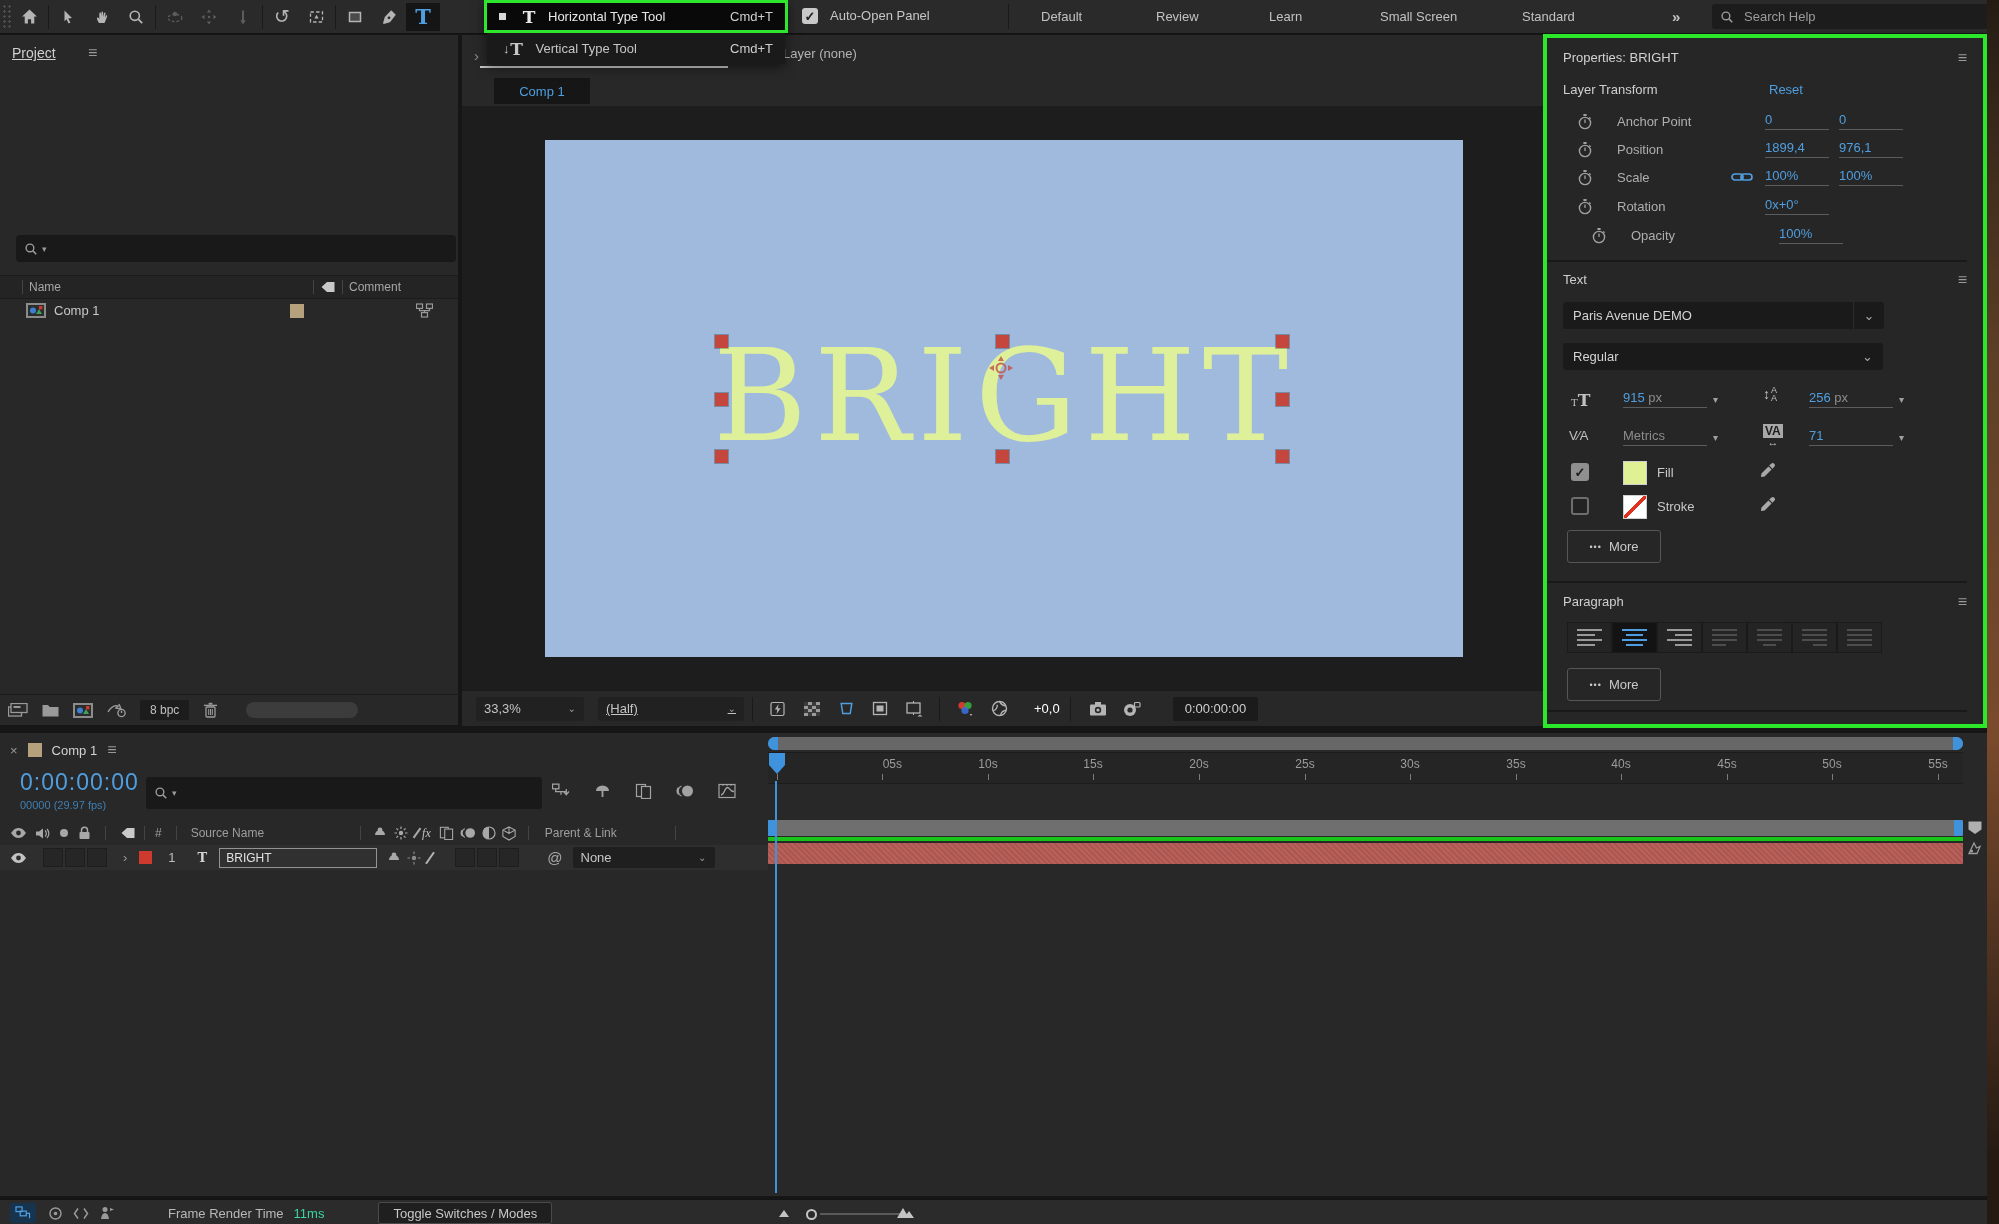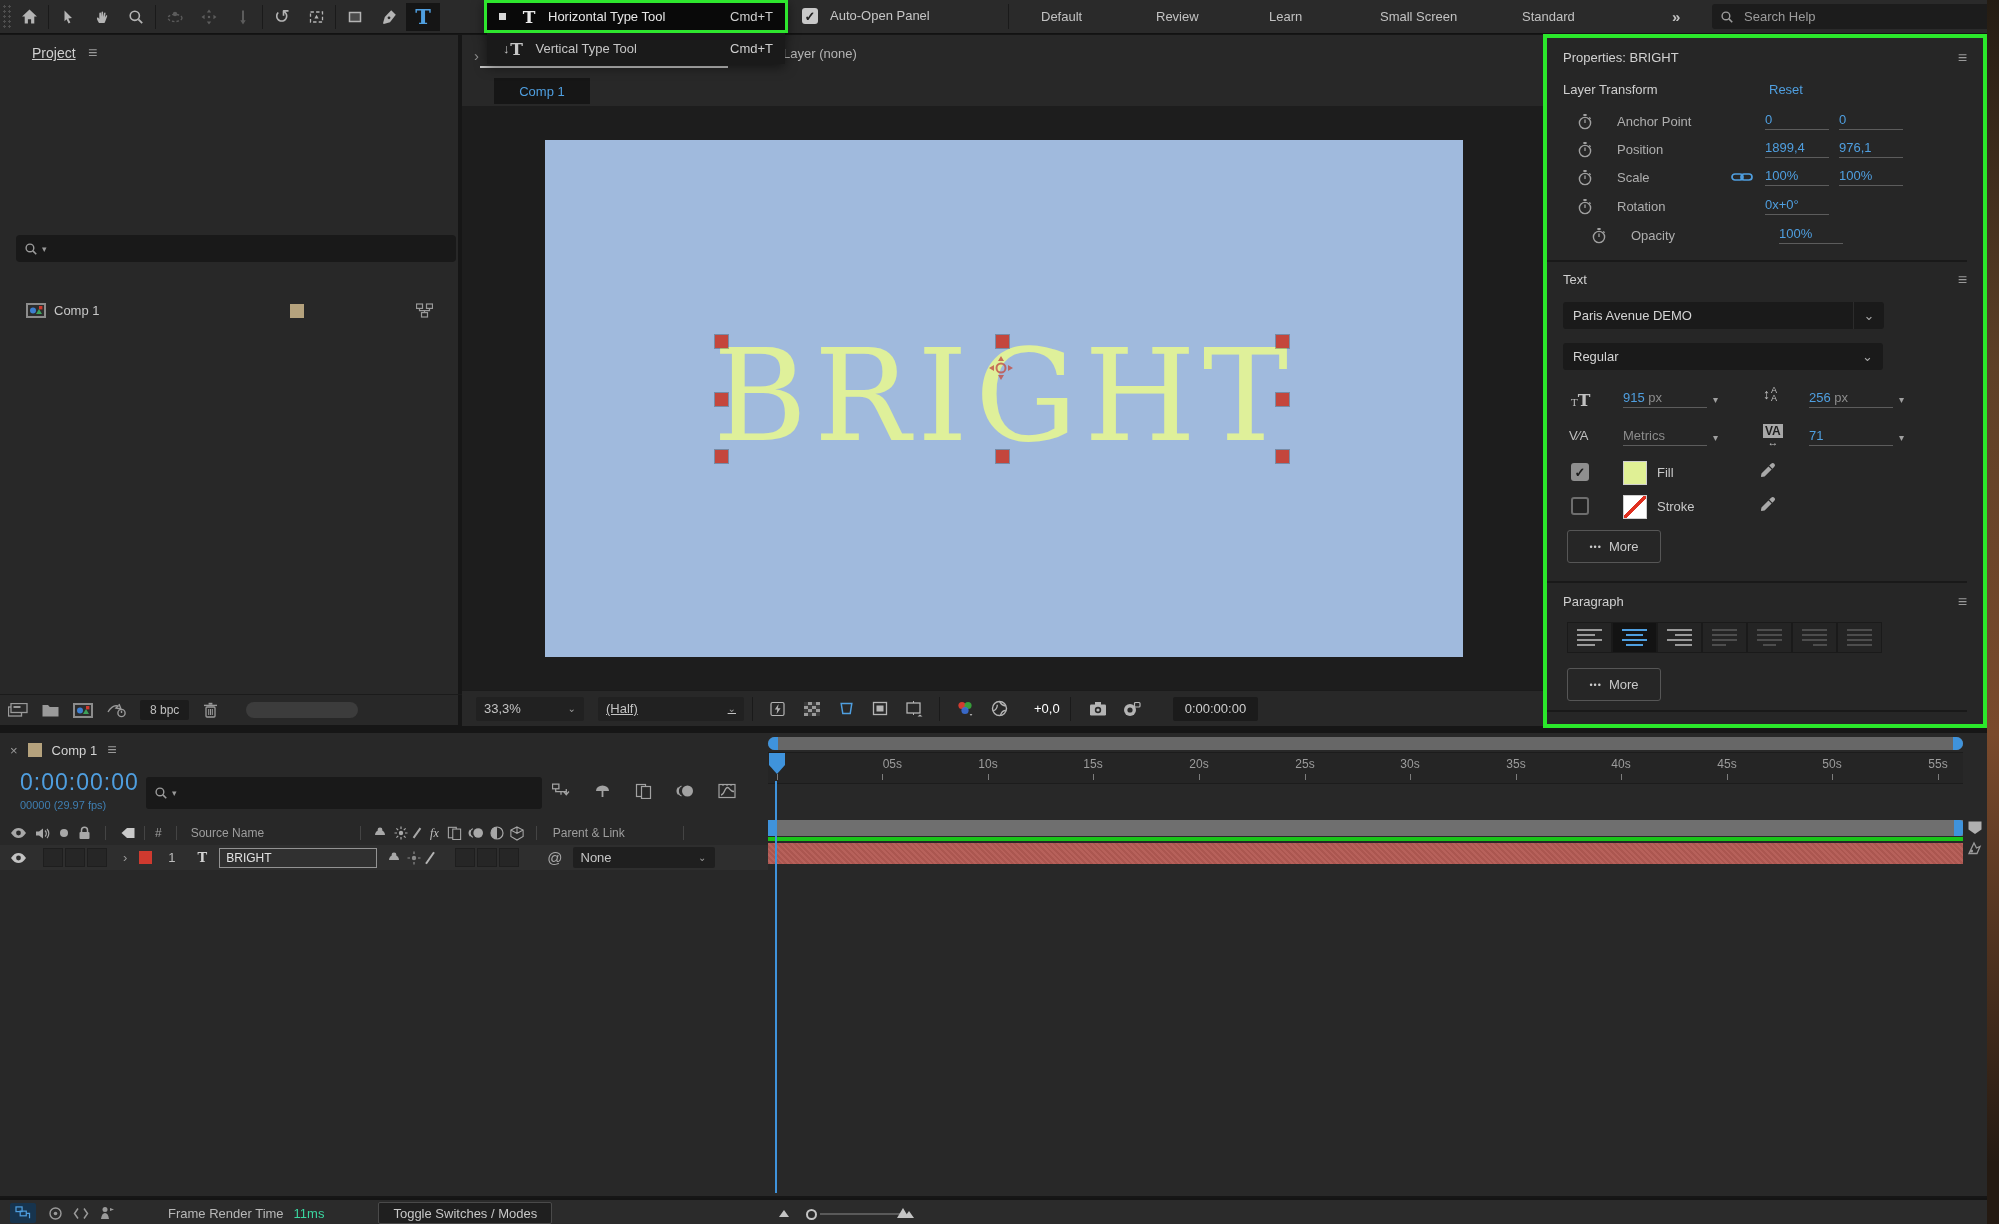--- a/index.html
+++ b/index.html
@@ -215,28 +215,38 @@
     <div class="searchbox" style="left:1712px;width:268px;">
       <svg width="14" height="14" viewBox="0 0 16 16">
           <circle cx="6.8" cy="6.8" r="4.4" fill="none" stroke="#9b9b9b" stroke-width="1.6"></circle>
           <line x1="10.2" y1="10.2" x2="14" y2="14" stroke="#9b9b9b" stroke-width="1.8"></line>
         </svg>
       <input placeholder="Search Help" style="">
     </div>
   </div>
 
   <div class="panel" style="left:0;top:35px;width:458px;height:690px;">
-    <div class="abs ptitle" style="left:32px;top:10px;text-decoration:underline;">Project</div>
+    <div class="abs ptitle" style="left:12px;top:10px;text-decoration:underline;">Project</div>
     <div class="abs ham" style="left:88px;top:9px;">≡</div>
     <div class="proj-search abs">
       <svg width="14" height="14" viewBox="0 0 16 16">
           <circle cx="6.8" cy="6.8" r="4.4" fill="none" stroke="#9b9b9b" stroke-width="1.6"></circle>
           <line x1="10.2" y1="10.2" x2="14" y2="14" stroke="#9b9b9b" stroke-width="1.8"></line>
         </svg>
       <span style="font-size:9px;">▾</span>
+    </div>
+    <div class="cols abs">
+      <div class="vline" style="margin-left:22px;"></div>
+      <span>Name</span>
+      <div class="vline" style="margin-left:252px;"></div>
+      <svg width="16" height="14" viewBox="0 0 16 14">
+          <path d="M14.5 2 V12 H7 L1.5 7 L7 2 Z" fill="#c9c9c9"></path>
+        </svg>
+      <div class="vline"></div>
+      <span>Comment</span>
     </div>
     <div class="prow abs">
       <svg width="20" height="15" viewBox="0 0 20 15" style="margin-left:26px;">
           <rect width="20" height="15" fill="#8c8c8c"></rect>
           <rect x="2" y="2" width="16" height="11" fill="#2c2c2c"></rect>
           <circle cx="7" cy="7.5" r="3" fill="#3d7fd1"></circle>
           <path d="M10 11 L13 6 L16 11 Z" fill="#3da15a"></path>
           <rect x="13" y="3" width="3.4" height="3.4" fill="#cf3a2f"></rect>
         </svg>
       <span style="margin-left:8px;">Comp 1</span>
@@ -671,21 +681,21 @@
       <div class="vline" style="margin-left:96px;"></div>
       <svg style="margin-left:6px;" width="14" height="14" viewBox="0 0 14 14">
           <path d="M2 9 a5 5 0 0 1 10 0 Z" fill="#a8a8a8"></path>
           <circle cx="7" cy="4" r="2.4" fill="#a8a8a8"></circle>
         </svg>
       <svg style="margin-left:7px;" width="14" height="14" viewBox="0 0 14 14">
           <circle cx="7" cy="7" r="2.2" fill="#a8a8a8"></circle>
           <path d="M7 0.5 V3 M7 11 V13.5 M0.5 7 H3 M11 7 H13.5 M2.4 2.4 L4.2 4.2 M9.8 9.8 L11.6 11.6 M11.6 2.4 L9.8 4.2 M4.2 9.8 L2.4 11.6" stroke="#a8a8a8" stroke-width="1.2"></path>
         </svg>
       <div style="margin-left:8px;width:2px;height:12px;background:#a8a8a8;transform:rotate(35deg);"></div>
-      <span style="margin-left:12px;font-style:italic;font-family:'Liberation Serif',serif;color:#c0c0c0;">fx</span>
+      <span style="margin-left:4px;font-style:italic;font-family:'Liberation Serif',serif;color:#c0c0c0;">fx</span>
       <svg style="margin-left:8px;" width="15" height="14" viewBox="0 0 17 16">
           <rect x="1.5" y="1.5" width="9" height="12" fill="none" stroke="#a8a8a8" stroke-width="1.2"></rect>
           <rect x="6.5" y="3.5" width="9" height="12" fill="#282828" stroke="#a8a8a8" stroke-width="1.2"></rect>
         </svg>
       <svg style="margin-left:6px;" width="16" height="14" viewBox="0 0 18 16">
           <circle cx="11.5" cy="8" r="5.5" fill="#a8a8a8"></circle>
           <path d="M5.5 3 a5.5 5.5 0 0 0 0 10 M2.5 4.5 a5.5 5.5 0 0 0 0 7" fill="none" stroke="#a8a8a8" stroke-width="1.2"></path>
         </svg>
       <svg style="margin-left:6px;" width="14" height="14" viewBox="0 0 14 14">
           <circle cx="7" cy="7" r="6" fill="none" stroke="#a8a8a8" stroke-width="1.2"></circle>

